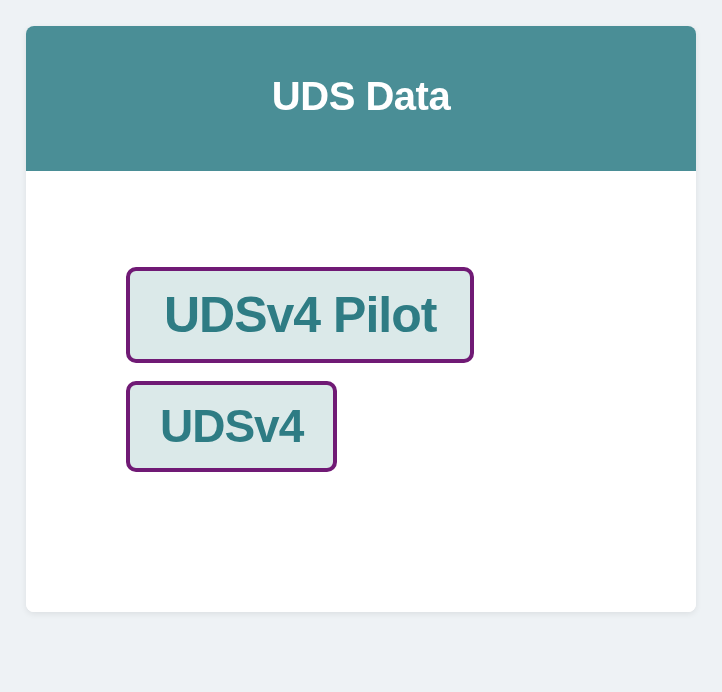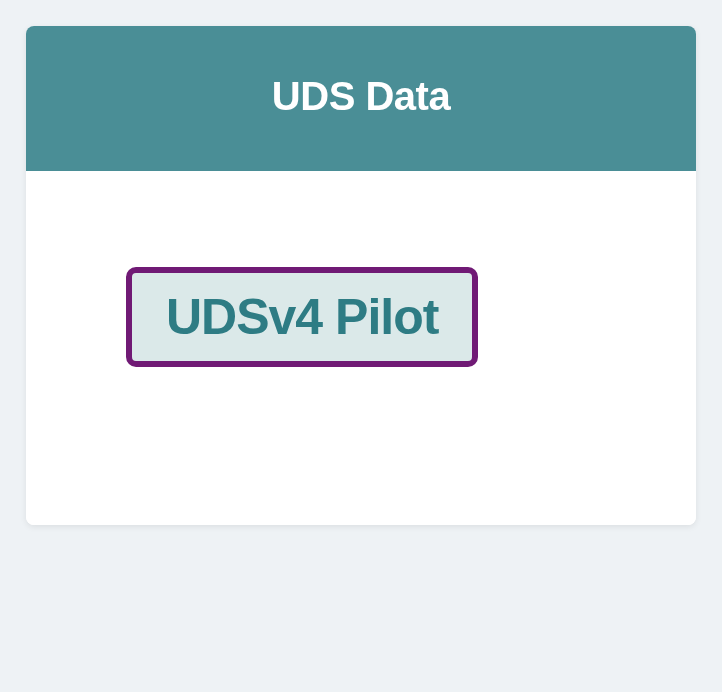--- a/index.html
+++ b/index.html
@@ -44,21 +44,21 @@
       flex-direction: column;
       gap: 18px;
       align-items: flex-start;
     }
     .row {
       display: flex;
       gap: 24px;
     }
     .pill-button {
       background-color: #dbe9e9;
-      border: 6px solid #701a75;
+      border: 4px solid #701a75;
       border-radius: 10px;
       color: #2e7c84;
       font-size: 50px;
       font-weight: 700;
       padding: 14px 34px;
       line-height: 1.2;
       cursor: pointer;
       letter-spacing: -1px;
       white-space: nowrap;
     }
@@ -72,15 +72,16 @@
 
 <div class="card">
   <div class="card-header">
     <h1>UDS Data</h1>
   </div>
   <div class="card-body">
     <div class="row">
       <button class="pill-button">UDSv4 Pilot</button>
     </div>
     <div class="row">
+      <button class="pill-button small">UDSv4</button>
     </div>
   </div>
 </div>
 
 </body></html>

